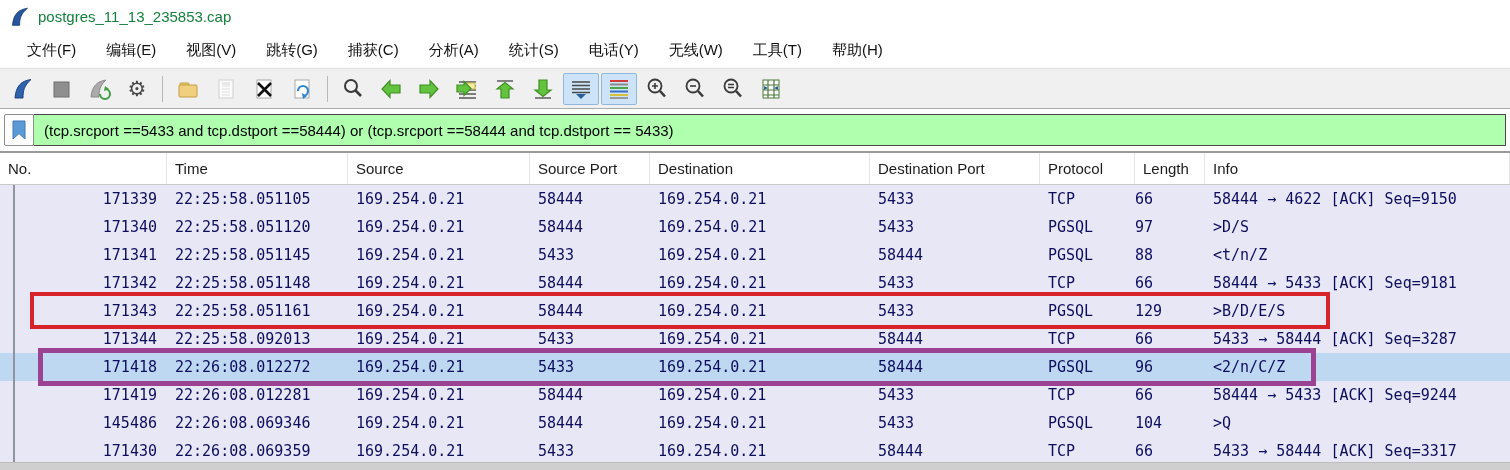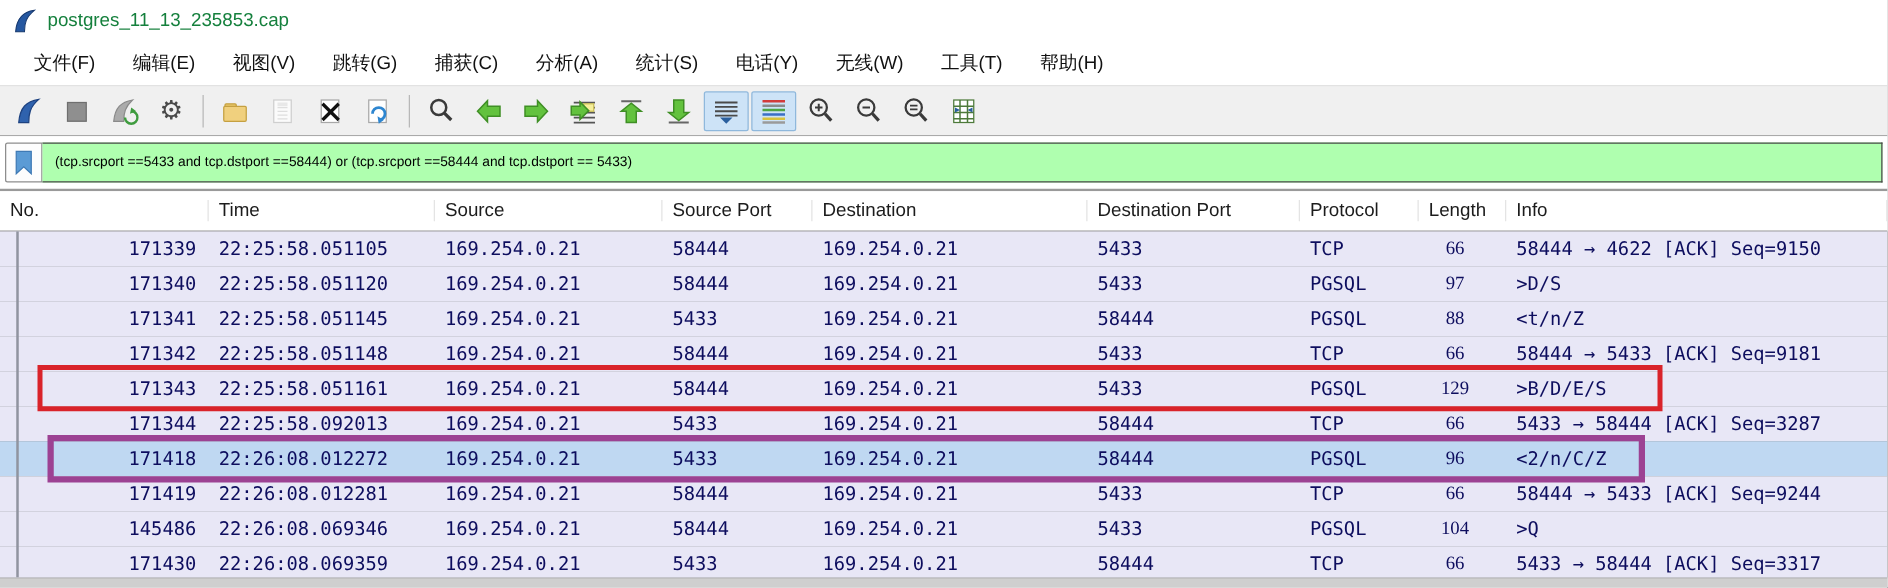--- a/index.html
+++ b/index.html
@@ -24,26 +24,26 @@
   .tbtn svg { display:block; }
   .tsep { width:1px; height:26px; background:#b8b8b8; margin:0 6px; }
   .gear-glyph { font-size:21px; color:#4a4a4a; line-height:1; }
 
   
   .filterbar { height:44px; background:#ffffff; display:flex; align-items:center;
     padding:5px 4px; border-bottom:2px solid #9a9a9a; }
   .bookmark-btn { width:30px; height:32px; background:#fdfdfd; border:1px solid #8d8d8d;
     border-radius:2px 0 0 2px; display:flex; align-items:center; justify-content:center; }
   .filter-input { flex:1; height:32px; background:#afffaf; border:1px solid #4a4a4a;
-    border-left:none; font-size:11px; color:#000; padding:0 10px;
+    border-left:none; font-size:15px; color:#000; padding:0 10px;
     font-family:"Liberation Sans", sans-serif; outline:none; }
 
   
   .pl-header { height:32px; display:flex; background:#ffffff; border-bottom:1px solid #c9c9c9;
-    font-size:15px; color:#1c1c1c;align-items:center; }
+    font-size:15px; color:#1c1c1c; }
   .pl-header .hcell { display:flex; align-items:center; padding-left:8px;
     border-right:1px solid #e4e4e4; white-space:nowrap; overflow:hidden; }
 
   
   .c-no   { width:167px; }
   .c-time { width:181px; }
   .c-src  { width:182px; }
   .c-sport{ width:120px; }
   .c-dst  { width:220px; }
   .c-dport{ width:170px; }
@@ -51,21 +51,21 @@
   .c-len  { width:70px;  }
   .c-info { flex:1; }
 
   
   .pl-body { position:relative; height:277px; overflow:hidden; background:#737373; }
   .prow { display:flex; height:28px; line-height:28px; background:#e8e7f6; color:#0d0d5e;
     font-family:"DejaVu Sans Mono","Liberation Mono",monospace; font-size:15px; white-space:nowrap; }
   .prow.selected { background:#bfd8f2; }
   .prow > div { overflow:hidden; padding-left:8px; }
   .prow .c-no  { text-align:right; padding-right:10px; padding-left:0; }
-  .prow .c-len { text-align:center; padding-right:12px; padding-left:0;font-family:Liberation Serif, serif; }
+  .prow .c-len { text-align:left; padding-right:12px; padding-left:0; }
 
   .related-line { position:absolute; left:13px; top:0; width:2px; height:100%;
     background:#9094a0; z-index:2; }
   .anno-box { position:absolute; z-index:3; pointer-events:none; }
   .anno-red    { left:30px; width:1300px; border:4px solid #d9232a; }
   .anno-purple { left:38px; width:1278px; border:5px solid #9c4293; }
 
   .bottom-strip { height:8px; background:#cfcfcf; border-top:1px solid #bdbdbd; }
 </style>
 </head>

